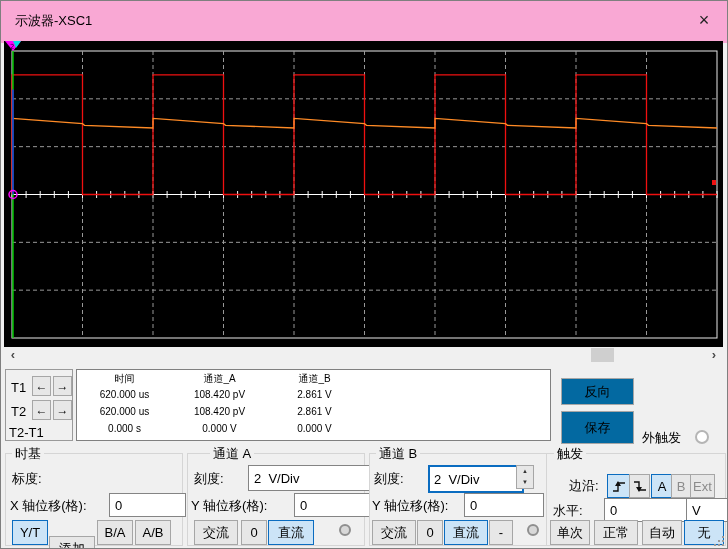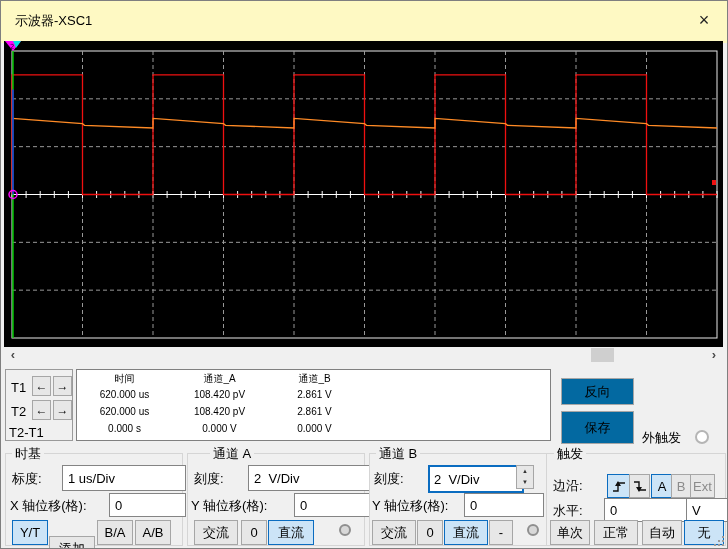--- a/index.html
+++ b/index.html
@@ -2,21 +2,21 @@
 <html><head>
 <meta charset="utf-8">
 <style>
   html,body{margin:0;padding:0;background:#c8c8c8;}
   .window{
     position:relative;width:728px;height:549px;box-sizing:border-box;
     border:1px solid #7f7f7f;background:#f0f0f0;overflow:hidden;
     font-family:"Liberation Sans","DejaVu Sans",sans-serif;font-size:13px;color:#000;
   }
   .abs{position:absolute;box-sizing:border-box;}
-  .titlebar{left:0;top:0;width:726px;height:42px;background:#fef9c3;}
+  .titlebar{left:0;top:0;width:726px;height:42px;background:#f9a8d4;}
   .title{left:14px;top:11px;font-size:13px;}
   .closebtn{left:688px;top:7px;width:30px;height:25px;font-size:18px;line-height:24px;text-align:center;color:#222;cursor:default;}
   .scope{left:3px;top:40px;width:719px;height:306px;background:#000;}
   .hscroll{left:3px;top:346px;width:719px;height:17px;background:#f0f0f0;}
   .sarrow{top:1px;width:14px;height:14px;font-size:13px;font-weight:bold;color:#4a4a4a;text-align:center;line-height:14px;}
   .sthumb{left:587px;top:1px;width:23px;height:14px;background:#cfcfcf;}
   .cursorpanel{left:4px;top:368px;width:68px;height:72px;border:1px solid #9a9a9a;background:#f0f0f0;}
   .clabel{font-size:13px;}
   .abtn{width:19px;height:20px;background:#e7e7e7;border:1px solid #a6a6a6;font-size:12px;font-weight:bold;
         display:flex;align-items:center;justify-content:center;padding:0;}
@@ -170,21 +170,20 @@
   </div>
 
   <button class="abs pushbtn" style="left:560px;top:377px;width:73px;height:27px;">反向</button>
   <button class="abs pushbtn" style="left:560px;top:410px;width:73px;height:33px;">保存</button>
   <span class="abs lab" style="left:641px;top:428px;">外触发</span>
   <div class="abs circle conn ext" style="left:694px;top:429px;width:14px;height:14px;"></div>
 
   <div class="abs group" style="left:4px;width:178px;">
     <span class="legend" style="left:6px;">时基</span>
     <span class="lab" style="left:6px;top:16px;">标度:</span>
-    <div class="inp" style="left:56px;top:11px;width:117px;height:24px;">1 us/Div</div>
     <span class="lab" style="left:4px;top:43px;">X 轴位移(格):</span>
     <div class="inp" style="left:103px;top:39px;width:70px;height:22px;">0</div>
     <div class="btn sel" style="left:6px;top:66px;width:34px;">Y/T</div>
     <div class="btn" style="left:43px;top:82px;width:44px;font-family:Liberation Serif, serif;">添加</div>
     <div class="btn" style="left:91px;top:66px;width:34px;">B/A</div>
     <div class="btn" style="left:129px;top:66px;width:34px;">A/B</div>
   </div>
 
   <div class="abs group" style="left:186px;width:178px;">
     <span class="legend" style="left:22px;">通道 A</span>
@@ -210,21 +209,21 @@
     <div class="inp" style="left:94px;top:39px;width:73px;height:22px;">0</div>
     <div class="btn" style="left:2px;top:66px;width:42px;">交流</div>
     <div class="btn" style="left:47px;top:66px;width:24px;">0</div>
     <div class="btn sel" style="left:74px;top:66px;width:42px;">直流</div>
     <div class="btn" style="left:119px;top:66px;width:22px;">-</div>
     <div class="abs circle conn" style="left:157px;top:70px;width:12px;height:12px;"></div>
   </div>
 
   <div class="abs group" style="left:545px;width:180px;padding-left:11px;">
     <span class="legend" style="left:7px;">触发</span>
-    <span class="lab" style="left:6px;top:23px;">边沿:</span>
+    <span class="lab" style="left:22px;top:23px;">边沿:</span>
     <div class="btn sel" style="left:60px;top:20px;width:21px;height:22px;">
       <svg width="14" height="14" viewBox="0 0 14 14">
         <polyline points="1,12 6,12 6,4 13,4" fill="none" stroke="#111" stroke-width="1.4"></polyline>
         <polygon points="6,2 3,7 9,7" fill="#111"></polygon>
       </svg>
     </div>
     <div class="btn" style="left:82px;top:20px;width:19px;height:22px;">
       <svg width="14" height="14" viewBox="0 0 14 14">
         <polyline points="1,3 6,3 6,11 13,11" fill="none" stroke="#111" stroke-width="1.4"></polyline>
         <polygon points="6,13 3,8 9,8" fill="#111"></polygon>

